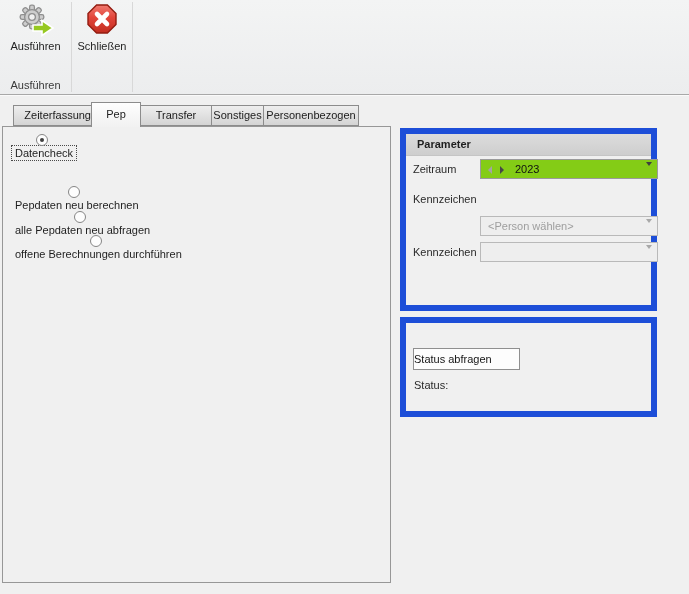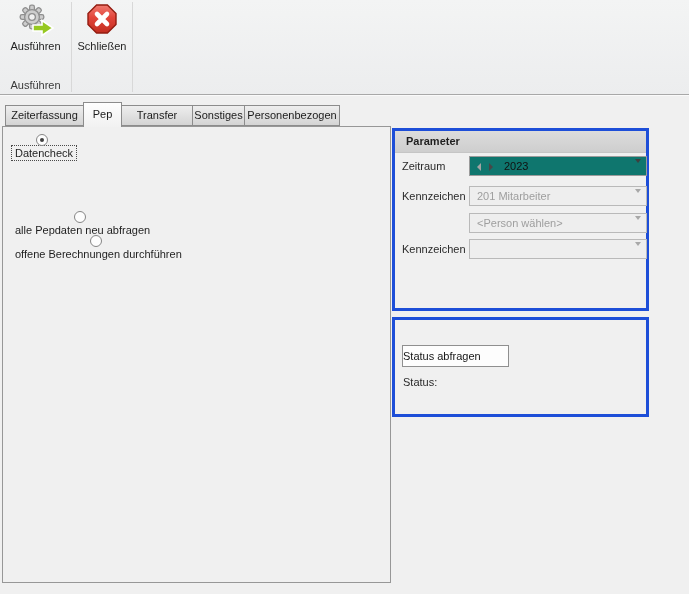--- a/index.html
+++ b/index.html
@@ -21,48 +21,48 @@
   .ribbon-btn .icon { width:42px; height:36px; display:block; }
   .ribbon-btn .lbl { margin-top:2px; white-space:nowrap; color:#242424; }
   .group-caption { position:absolute; bottom:3px; left:0; width:71px; text-align:center; color:#3a3a3a; }
 
   
   .tabstrip { position:absolute; left:5px; top:105px; height:21px; display:flex;
               align-items:flex-end; z-index:5; }
   .tab { height:21px; line-height:19px; text-align:center;
          background:linear-gradient(#eeeeee,#d4d4d4);
          border:1px solid #8c8c8c; margin-left:-1px; color:#1c1c1c; }
-  .tab:first-child { margin-left:0; }
+  .tab:first-child { margin-left:8px;text-align:right; }
   .tab.active { position:relative; z-index:6; height:25px; line-height:23px;
                 margin-bottom:-1px; border-bottom:none;
                 background:linear-gradient(#fefefe,#f1f1f1); }
-  .tab-w1{width:79px}.tab-w2{width:39px}.tab-w3{width:72px}.tab-w4{width:53px}.tab-w5{width:96px}
+  .tab-w1{width:79px}.tab-w2{width:50px}.tab-w3{width:72px}.tab-w4{width:53px}.tab-w5{width:96px}
 
   
   .panel { position:absolute; left:2px; top:126px; width:389px; height:457px;
            border:1px solid #979797; background:#f0f0f0; }
   .radio-row { position:absolute; left:4px; height:15px; display:flex; align-items:center;flex-direction:column; }
   .radio { width:12px; height:12px; border:1px solid #868686; border-radius:50%;
            background:#fdfdfd; position:relative; flex:none; }
   .radio.checked::after { content:""; position:absolute; left:3px; top:3px; right:3px; bottom:3px;
            background:#3f3f3f; border-radius:50%; }
   .radio-label { margin-left:5px; padding:1px 3px; white-space:nowrap; }
   .radio-label.focused { outline:1px dotted #4a4a4a; }
 
   
-  .groupbox { position:absolute; left:392px; width:257px; border:3px solid #1d4ed8;
+  .groupbox { position:absolute; left:400px; width:257px; border:6px solid #1d4ed8;
               background:#f0f0f0; }
   .groupbox.param { top:128px; height:183px; }
   .groupbox.zww   { top:317px; height:100px; }
   .group-header { height:22px; line-height:21px; padding-left:11px; font-weight:bold;
                   color:#1f1f1f; background:linear-gradient(#dcdcdc,#cecece);
                   border-bottom:1px solid #c5c5c5; }
   .fieldlabel { position:absolute; left:7px; height:20px; line-height:20px; color:#2a2a2a; white-space:nowrap; }
   .combo { position:absolute; left:74px; width:178px; height:20px; }
-  .combo.enabled  { background:#0f766e; border:1px solid #9b9b9b; color:#111; }
+  .combo.enabled  { background:#84cc16; border:1px solid #9b9b9b; color:#111; }
   .combo.disabled { background:#eeeeee; border:1px solid #b9b9b9; color:#9e9e9e; }
   .combo .text { position:absolute; left:7px; top:1px; line-height:17px; white-space:nowrap; }
   .combo .text.indent { left:34px; }
   .dd { position:absolute; right:5px; top:6px; width:7px; color:#3f3f3f; }
   .combo.disabled .dd { color:#a8a8a8; }
   .dd .bar { height:1px; background:currentColor; margin-bottom:1px; }
   .dd .tri { width:0; height:0; margin-left:0.5px;
              border-left:3px solid transparent; border-right:3px solid transparent;
              border-top:4px solid; }
   .spin { position:absolute; top:6px; width:0; height:0;
@@ -131,20 +131,24 @@
     <div class="tab tab-w5">Personenbezogen</div>
   </div>
 
   <div class="panel">
 
     <div class="radio-row" style="top:7px">
       <span class="radio checked"></span>
       <span class="radio-label focused">Datencheck</span>
     </div>
 
+    <div class="radio-row" style="top:59px">
+      <span class="radio"></span>
+      <span class="radio-label">Pepdaten neu berechnen</span>
+    </div>
 
     <div class="radio-row" style="top:84px">
       <span class="radio"></span>
       <span class="radio-label">alle Pepdaten neu abfragen</span>
     </div>
 
     <div class="radio-row" style="top:108px">
       <span class="radio"></span>
       <span class="radio-label">offene Berechnungen durchführen</span>
     </div>
@@ -155,24 +159,20 @@
 
     <div class="fieldlabel" style="top:25px">Zeitraum</div>
     <div class="combo enabled" style="top:25px">
       <span class="spin left"></span>
       <span class="spin right"></span>
       <span class="text indent">2023</span>
       <span class="dd"><i class="bar"></i><i class="tri"></i></span>
     </div>
 
     <div class="fieldlabel" style="top:55px">Kennzeichen</div>
-    <div class="combo disabled" style="top:55px">
-      <span class="text">201 Mitarbeiter</span>
-      <span class="dd"><i class="bar"></i><i class="tri"></i></span>
-    </div>
 
     <div class="combo disabled" style="top:82px">
       <span class="text">&lt;Person wählen&gt;</span>
       <span class="dd"><i class="bar"></i><i class="tri"></i></span>
     </div>
 
     <div class="fieldlabel" style="top:108px">Kennzeichen</div>
     <div class="combo disabled" style="top:108px">
       <span class="text"></span>
       <span class="dd"><i class="bar"></i><i class="tri"></i></span>

